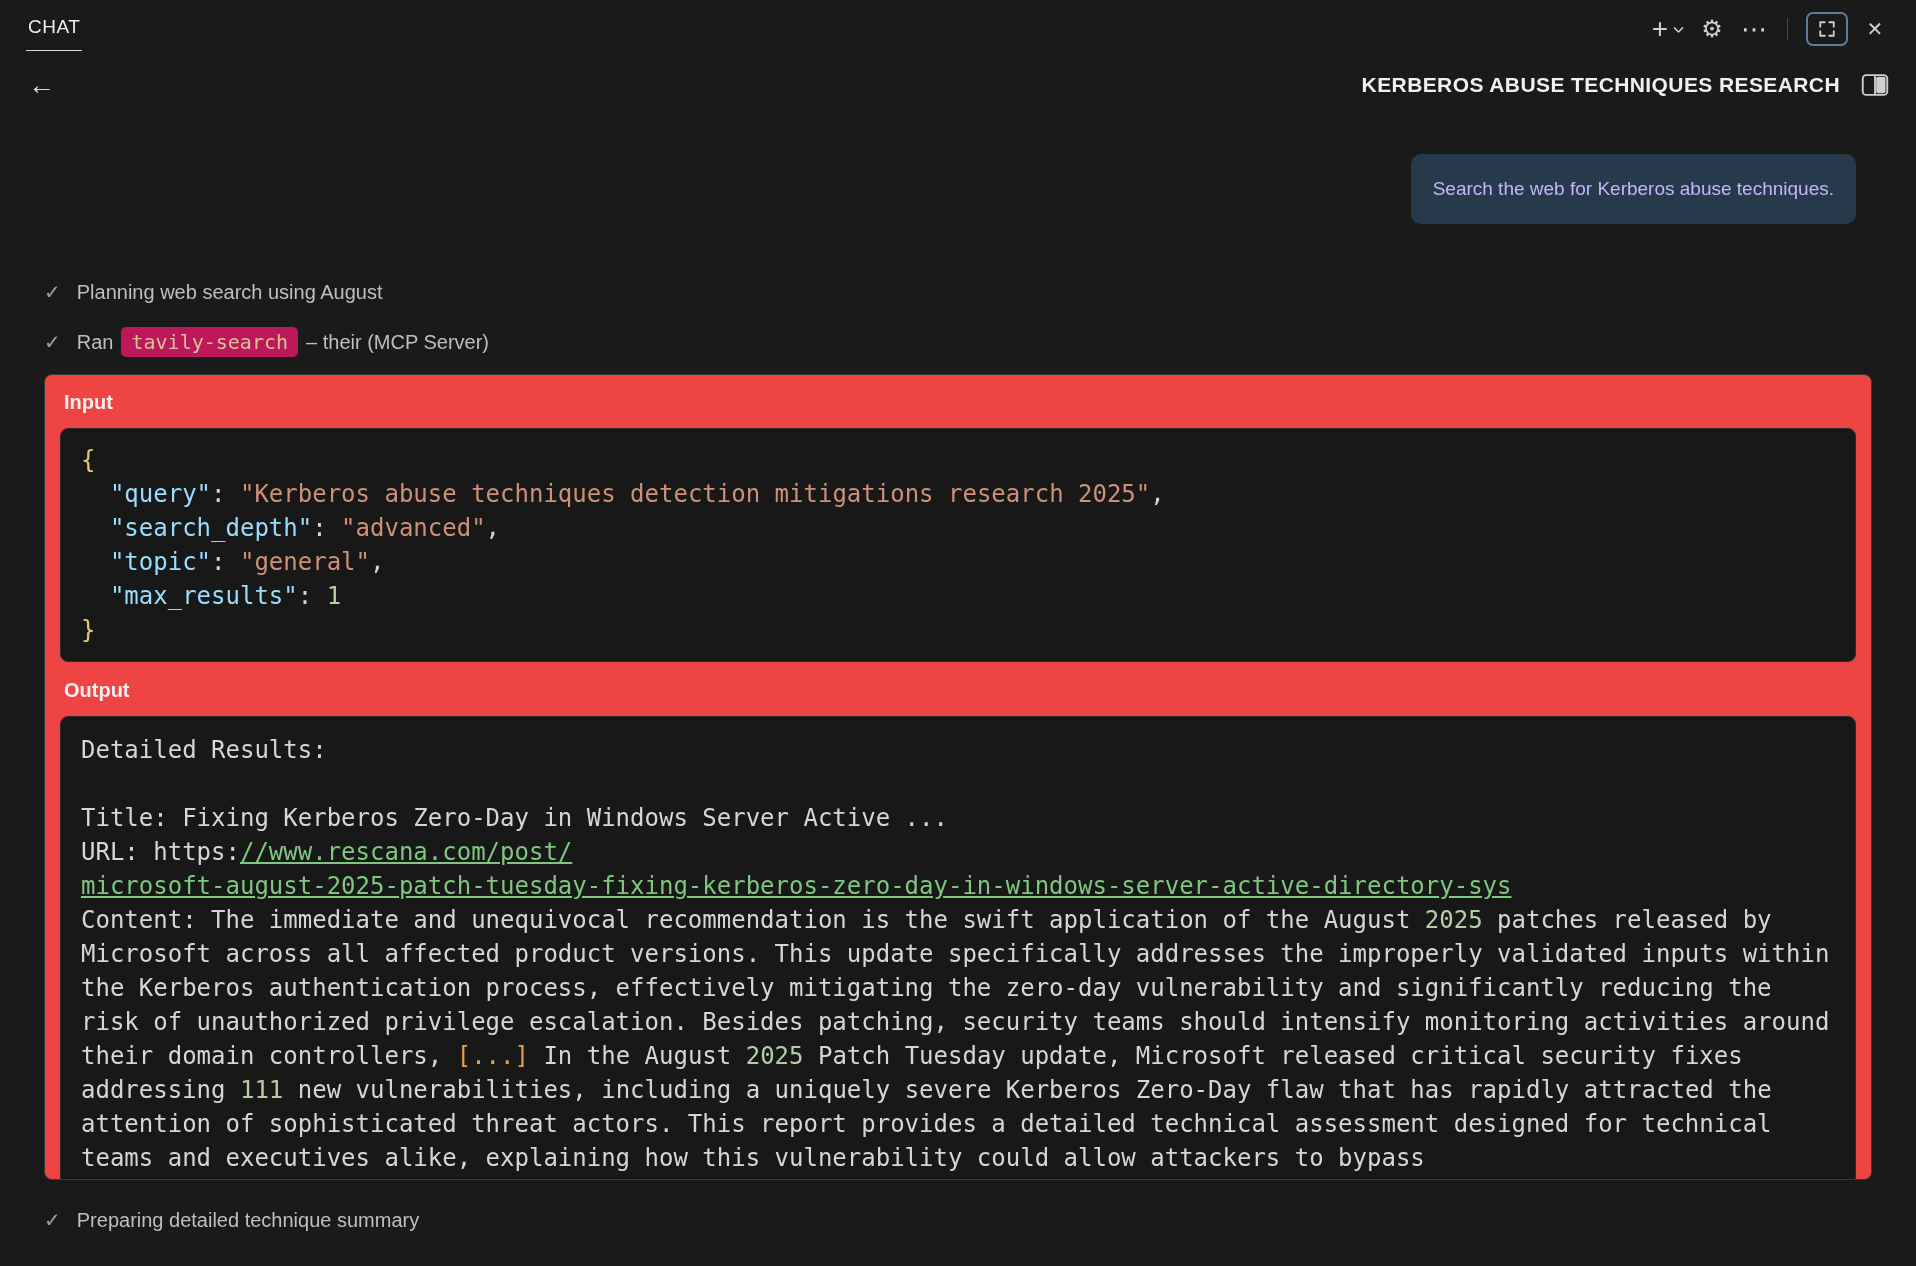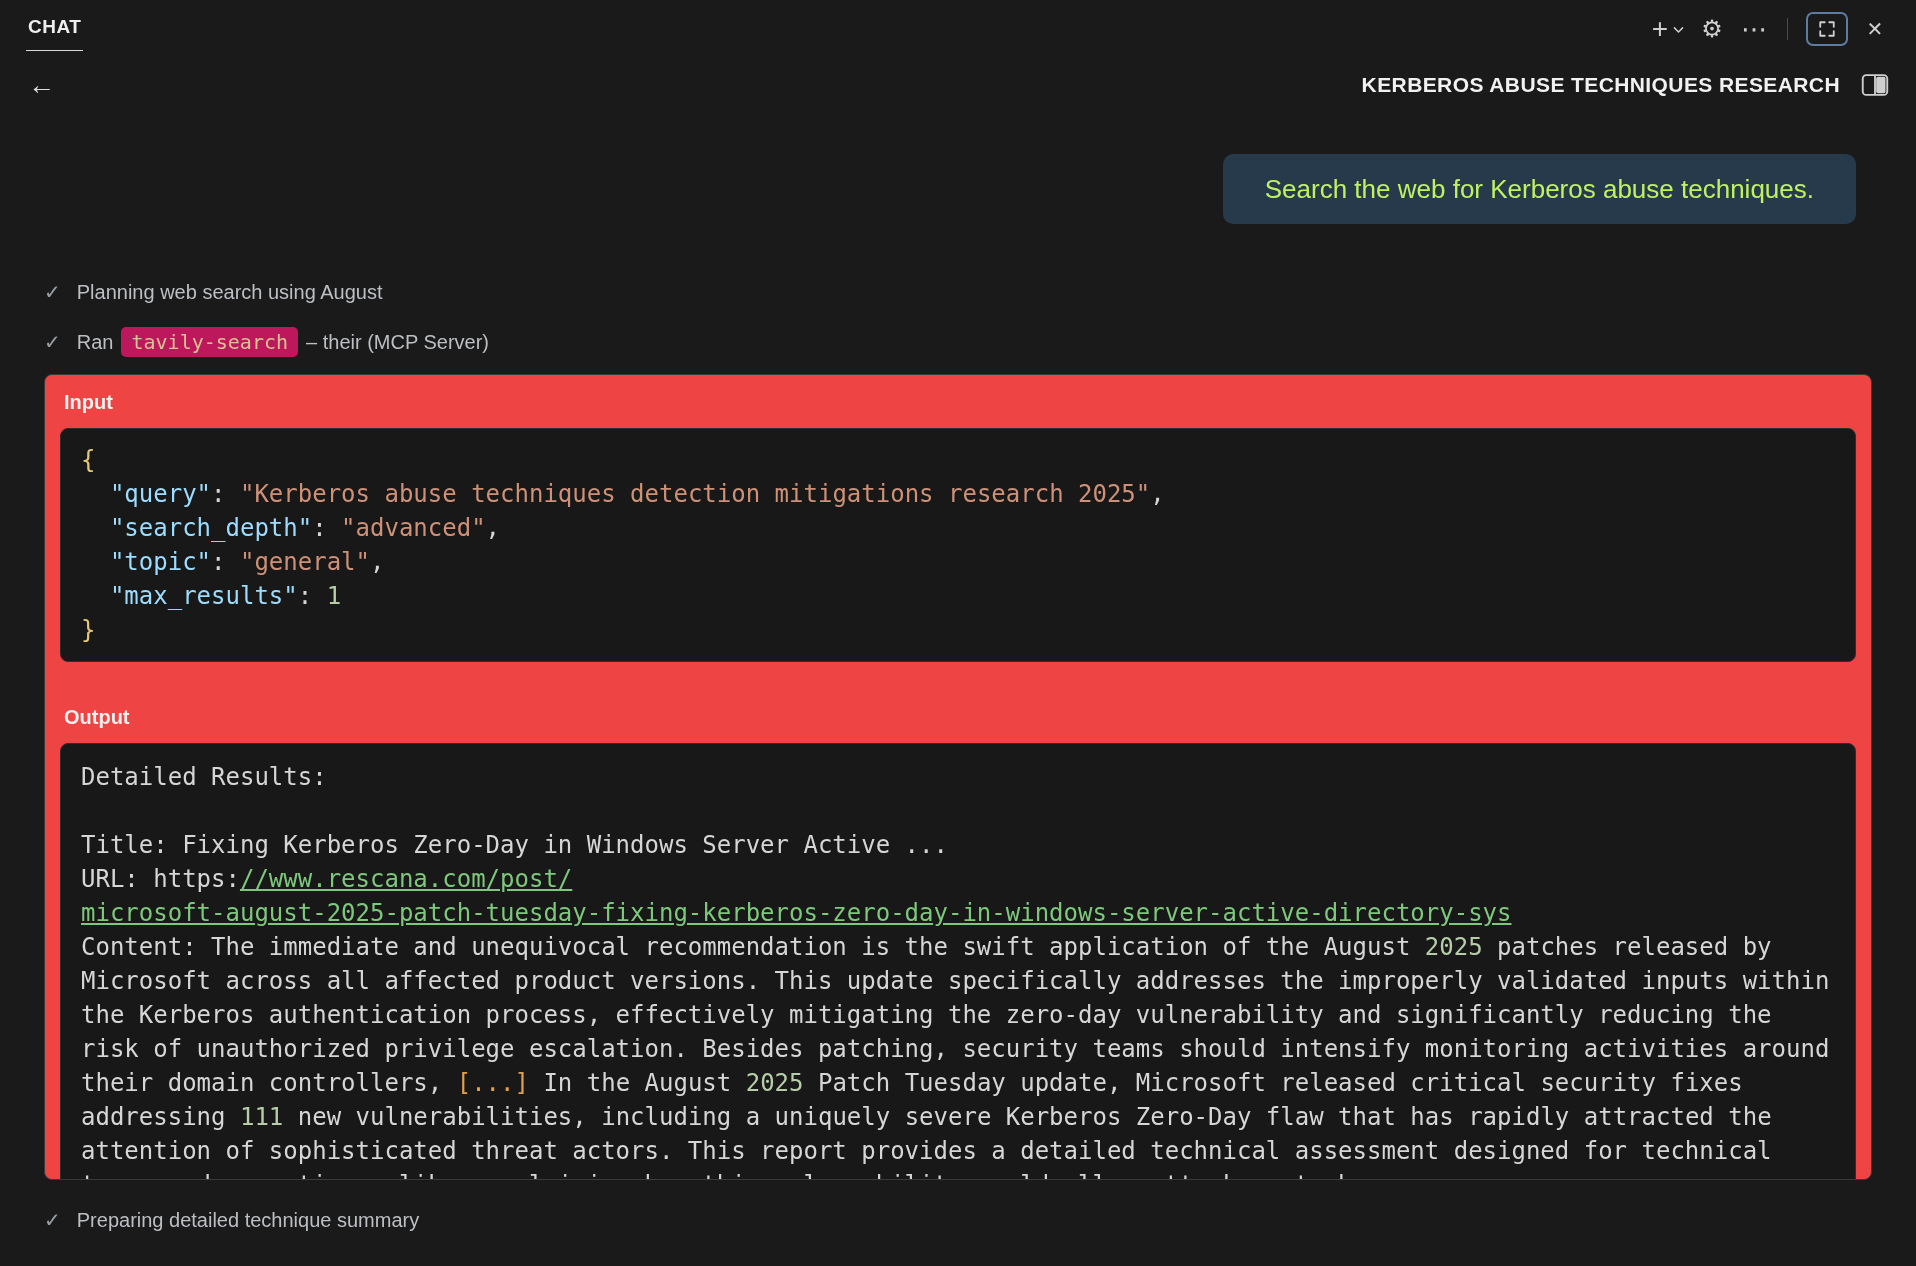--- a/index.html
+++ b/index.html
@@ -10,21 +10,21 @@
     font-family:"Liberation Sans", sans-serif;
   }
   .app { width:100%; height:100%; display:flex; flex-direction:column; }
 
   
   .topbar {
     display:flex; align-items:flex-start; justify-content:space-between;
     padding:10px 26px 0 26px; height:58px; flex:0 0 auto;
   }
   .tab {
-    font-size:19px; font-weight:700; letter-spacing:.5px; color:#eeeeee;
+    font-size:19px; font-weight:400; letter-spacing:.5px; color:#eeeeee;
     padding:6px 2px 12px 2px; border-bottom:1.5px solid #d8d8d8; cursor:pointer;
   }
   .topbar-actions { display:flex; align-items:center; gap:12px; padding-top:2px; }
   .icon-btn {
     background:none; border:none; color:#cfcfcf; cursor:pointer;
     display:flex; align-items:center; justify-content:center;
     min-width:30px; height:32px; font-family:"Liberation Sans", sans-serif;
   }
   .glyph-plus { font-size:28px; font-weight:300; line-height:1; }
   .glyph-gear { font-size:24px; line-height:1; }
@@ -46,22 +46,22 @@
     cursor:pointer; padding:0 2px; font-family:"Liberation Sans", sans-serif;
   }
   .page-title {
     font-size:21px; font-weight:700; letter-spacing:.4px; color:#f1f1f1; flex:1;text-align:right;
   }
 
   
   .chat-area { flex:1; padding:0 44px; display:flex; flex-direction:column; overflow:hidden; }
   .bubble-row { display:flex; justify-content:flex-end; margin:46px 16px 0 0; }
   .user-bubble {
-    background:#273a4b; color:#bef264; font-size:26px; line-height:28px;
-    padding:21px 42px; border-radius:10px; max-width:820px;
+    background:#273a4b; color:#c4b5fd; font-size:19px; line-height:28px;
+    padding:21px 22px; border-radius:10px; max-width:820px;
   }
 
   .step {
     display:flex; align-items:center; gap:16px;
     color:#bcbfc3; font-size:20px; margin-top:26px;
   }
   .step.first { margin-top:56px; }
   .step.final { margin-top:28px; }
   .check { color:#99a0a5; font-size:20px; }
   .chip {
@@ -70,21 +70,21 @@
     margin:0 8px;
   }
 
   
   .tool-card {
     margin-top:20px; border:1px solid #3a3a3a; border-radius:8px;
     background:#ef4444; padding:16px 15px; height:806px; overflow:hidden;
     display:flex; flex-direction:column; flex:0 0 auto;
   }
   .card-label { font-size:20px; font-weight:700; color:#f0f0f0; margin:0 0 14px 4px; }
-  .card-label.mt { margin-top:44px; }
+  .card-label.mt { margin-top:17px; }
   .code-block {
     font-family:"DejaVu Sans Mono", monospace; font-size:24px; line-height:34px;
     color:#d6d6d6; background:#181818; border:1px solid #2e2e2e; border-radius:8px;
     padding:14px 20px; white-space:pre-wrap; overflow:hidden; flex:0 0 auto;
   }
   .code-block.output { padding-top:16px; }
 
   .tok-key   { color:#9cdcfe; }
   .tok-str   { color:#ce9178; }
   .tok-num   { color:#b5cea8; }

